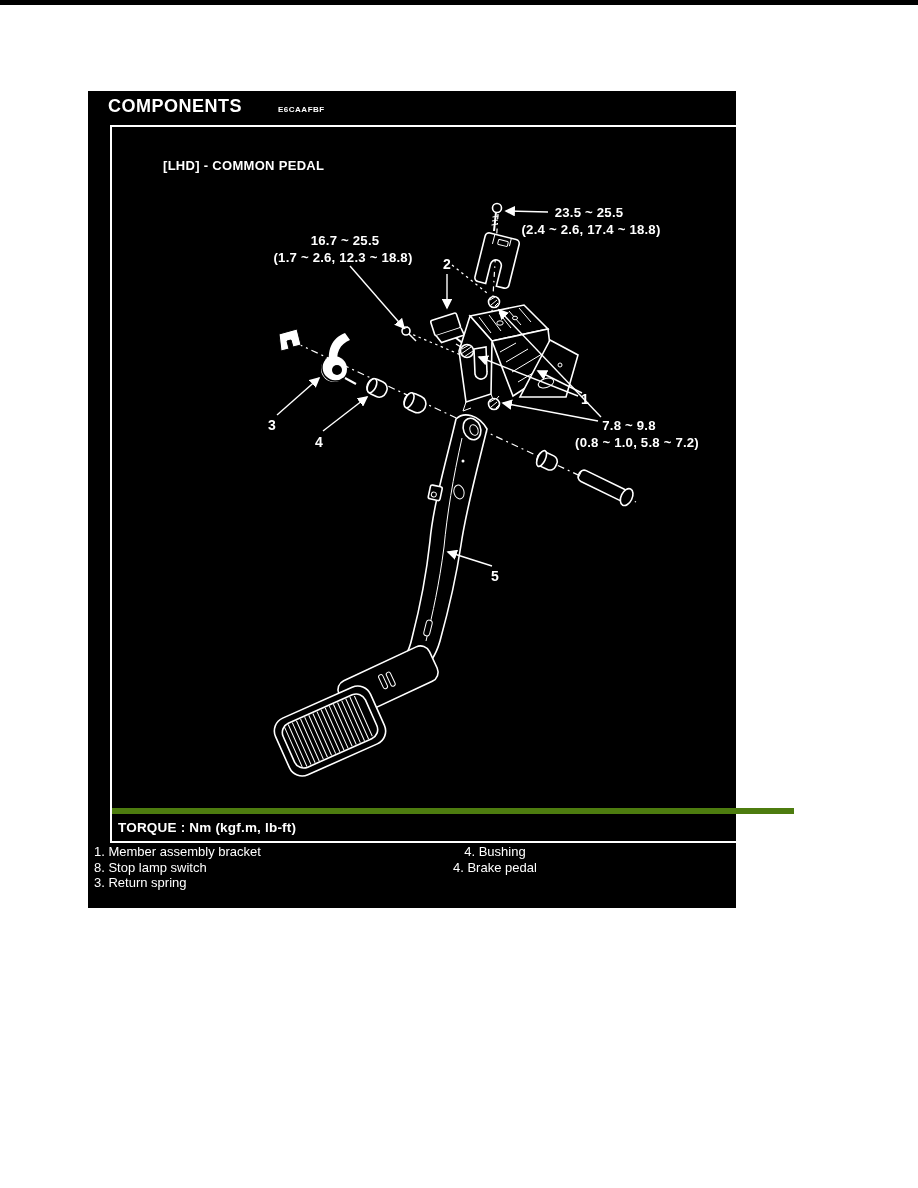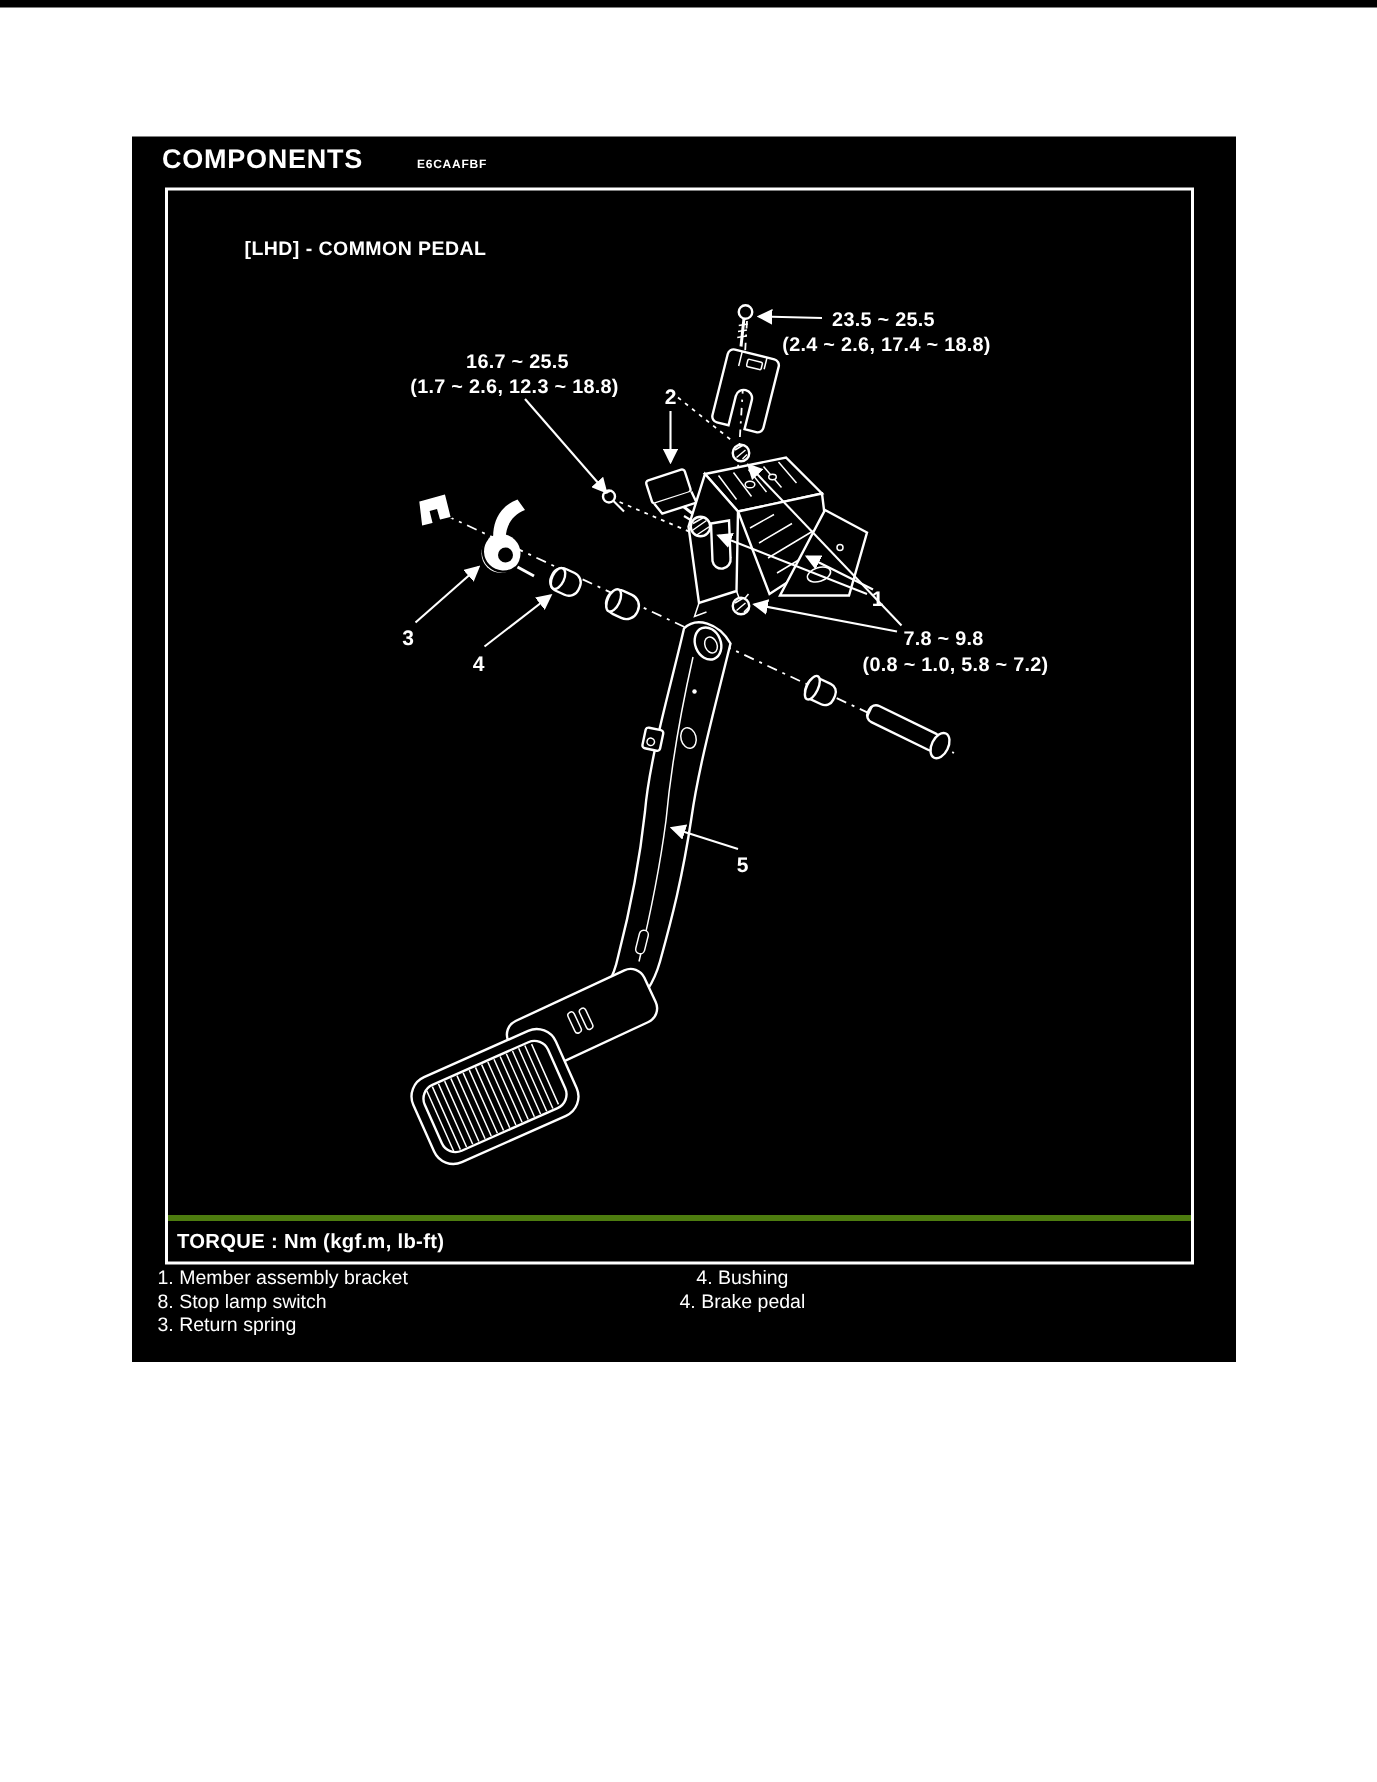--- a/index.html
+++ b/index.html
@@ -1,27 +1,27 @@
 <!DOCTYPE html>
 <html><head>
 <meta charset="utf-8">
 <style>
   html,body{margin:0;padding:0;background:#fff;}
   body{width:918px;height:1188px;position:relative;font-family:"Liberation Sans",sans-serif;-webkit-font-smoothing:antialiased;}
   .top-rule{position:absolute;left:0;top:0;width:918px;height:5px;background:#000;}
-  .page{position:absolute;left:88px;top:91px;width:736px;height:817px;background:#000;color:#fff;}
+  .page{position:absolute;left:88px;top:91px;width:648px;height:817px;background:#000;color:#fff;}
   .hdr{position:absolute;left:20px;top:5px;display:flex;align-items:baseline;}
   .hdr-title{font-size:18px;font-weight:bold;letter-spacing:.5px;}
   .hdr-code{font-size:8px;font-weight:bold;margin-left:36px;letter-spacing:.5px;}
   .dbox{position:absolute;left:22px;top:34px;width:682px;height:714px;border:2px solid #fff;}
   .variant{position:absolute;left:15px;top:31px;font-size:13px;font-weight:bold;letter-spacing:.3px;margin-left:36px;}
   .dsvg{position:absolute;left:0;top:0;}
-  .torque-strip{position:absolute;left:0;right:0;bottom:0;height:27px;border-top:4px solid #4d7c0f;display:flex;align-items:center;padding-left:6px;font-size:13.5px;font-weight:bold;letter-spacing:.2px;}
+  .torque-strip{position:absolute;left:0;right:0;bottom:0;height:27px;border-top:6px solid #4d7c0f;display:flex;align-items:center;padding-left:6px;font-size:13.5px;font-weight:bold;letter-spacing:.2px;}
   .legend{position:absolute;left:6px;top:753px;width:720px;font-size:13px;line-height:15.5px;}
-  .leg-col1{position:absolute;left:11px;top:0;}
+  .leg-col1{position:absolute;left:0;top:0;}
   .leg-col2{position:absolute;left:359px;top:0;text-align:center;}
   .leg-item{white-space:nowrap;}
   
   svg .pt{fill:#000;stroke:#fff;stroke-width:1.6;}
   svg .thin{stroke-width:1;}
   svg .ln{fill:none;stroke:#fff;}
   svg .ld{fill:none;stroke:#fff;stroke-width:1.4;marker-end:url(#arrow);}
   svg text{fill:#fff;font-family:"Liberation Sans",sans-serif;}
   svg .tq{font-size:13.2px;font-weight:bold;text-anchor:middle;letter-spacing:.2px;}
   svg .num{font-size:14px;font-weight:bold;text-anchor:middle;}

